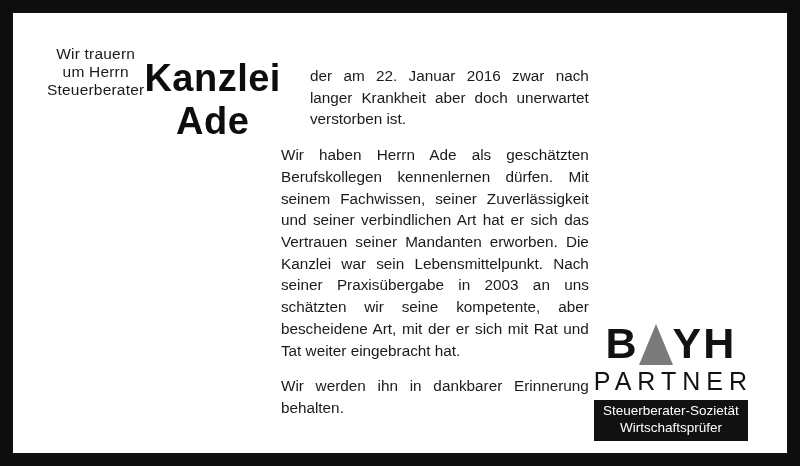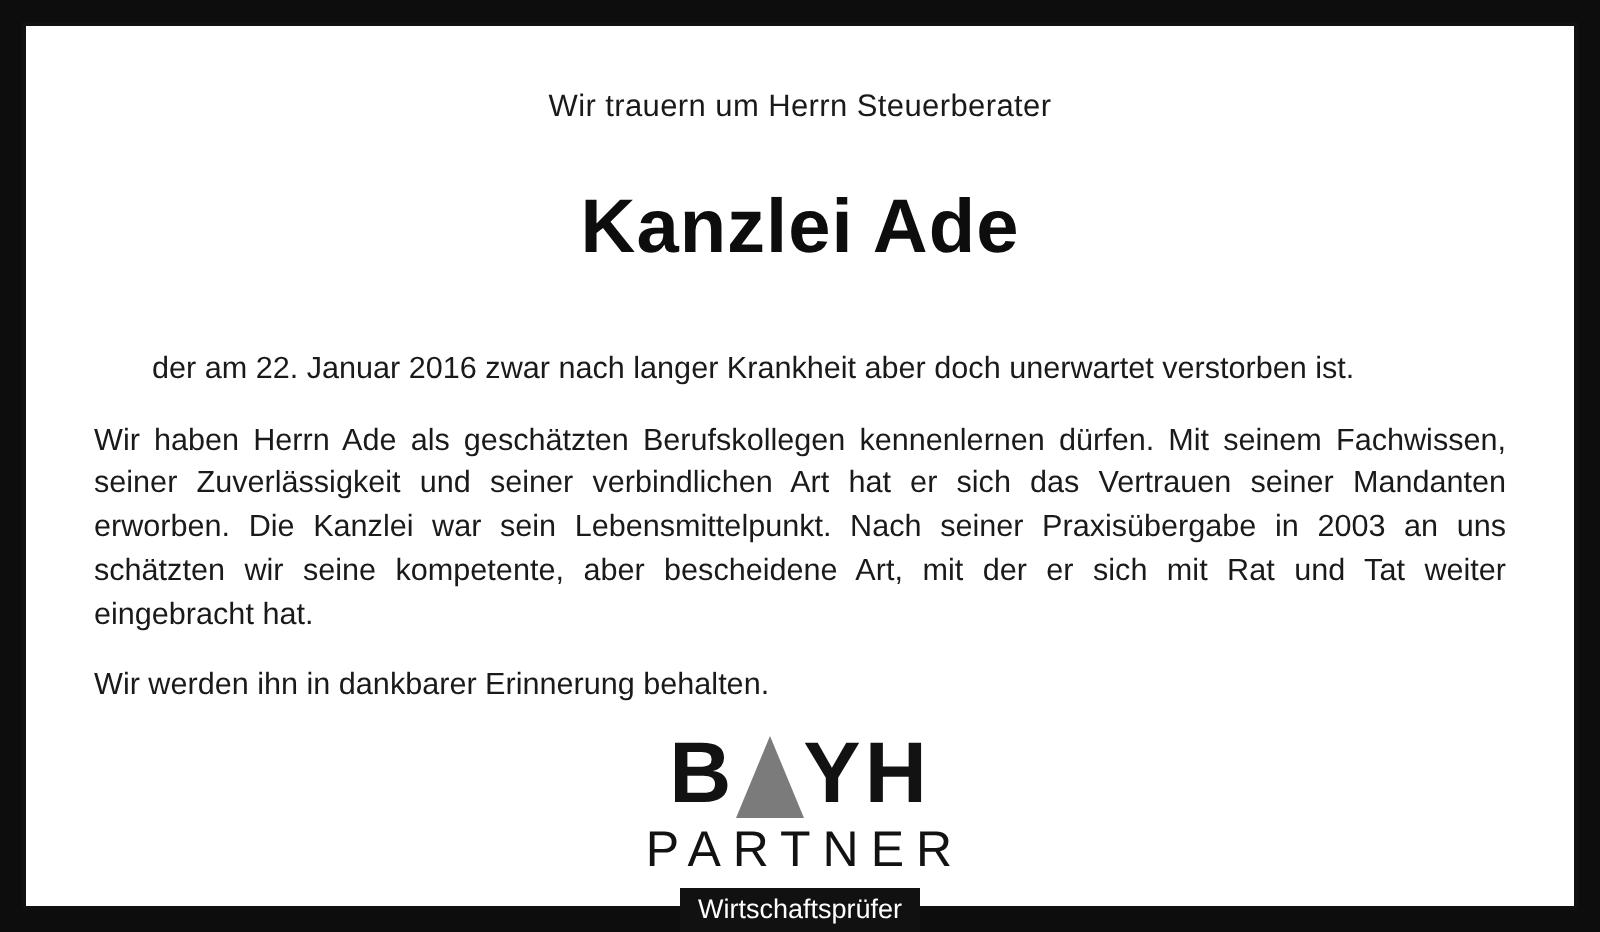--- a/index.html
+++ b/index.html
@@ -21,22 +21,21 @@
     padding: 11px;
   }
   .notice-inner {
     box-sizing: border-box;
     width: 100%;
     height: 100%;
     background: #ffffff;
     border: 2px solid #111111;
     padding: 26px 34px 10px 34px;
     display: flex;
-    flex-direction: column;
-    gap: 12px;
+    flex-direction: row;
   }
   .lead {
     text-align: center;
     font-size: 15.5px;
     letter-spacing: 0.2px;
     color: #1a1a1a;
     margin: 6px 0 0 0;
   }
   .name {
     text-align: center;
@@ -142,18 +141,19 @@
       <div class="logo-bayh">
         <span class="ltr">B</span>
         <span class="logo-a">
           <span class="tri"></span>
         </span>
         <span class="ltr">Y</span>
         <span class="ltr">H</span>
       </div>
       <div class="logo-partner">PARTNER</div>
       <div class="logo-box">
+        <div>Steuerberater-Sozietät</div>
         <div>Wirtschaftsprüfer</div>
       </div>
     </div>
 
   </div>
 </div>
 
 </body></html>

